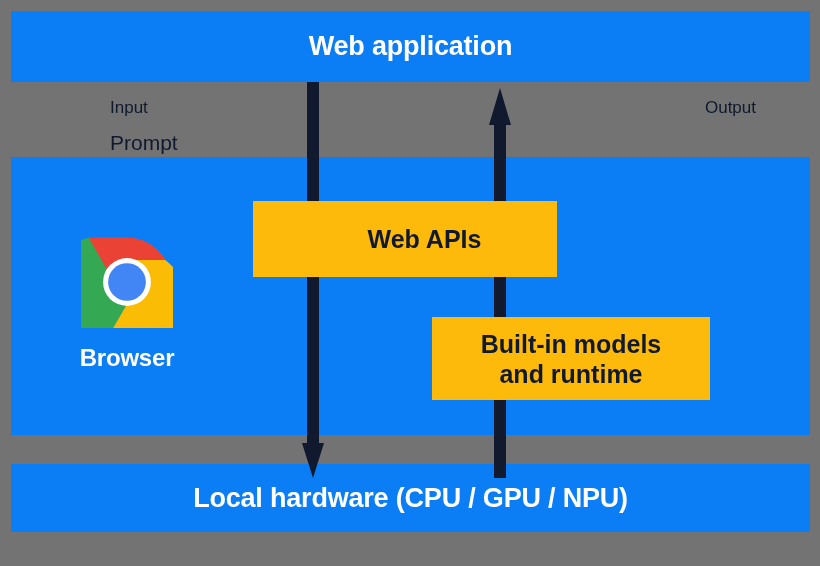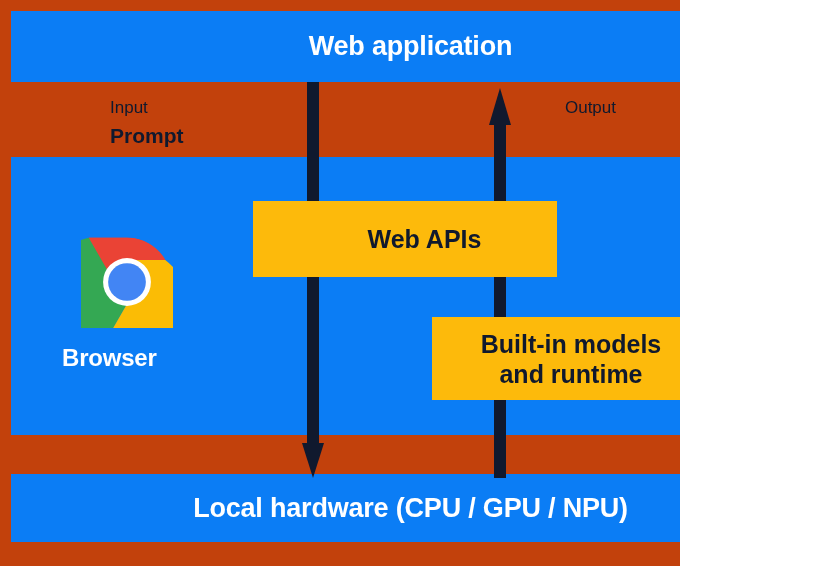--- a/index.html
+++ b/index.html
@@ -5,23 +5,23 @@
   html, body {
     margin: 0;
     padding: 0;
     background: #ffffff;
   }
   body {
     font-family: "Liberation Sans", sans-serif;
   }
   #canvas {
     position: relative;
-    width: 680px;
+    width: 820px;
     height: 566px;
-    background: #c2410c;
+    background: #737373;
     overflow: hidden;
   }
 
   
   .bar {
     position: absolute;
     left: 11px;
     width: 799px;
     background: #0B7DF5;
     box-sizing: border-box;
@@ -33,21 +33,21 @@
   #bar-web-application {
     top: 11px;
     height: 71px;
   }
   #bar-browser {
     top: 157px;
     height: 278px;
     display: block;
   }
   #bar-local-hardware {
-    top: 474px;
+    top: 464px;
     height: 68px;
     justify-content: center;
   }
 
   .bar-title {
     color: #ffffff;
     font-size: 27px;
     font-weight: bold;
     letter-spacing: -0.2px;
     white-space: nowrap;
@@ -84,23 +84,23 @@
   }
   .annotation-kicker {
     display: block;
     font-size: 17px;
     font-weight: normal;
     color: #10192E;
   }
   .annotation-value {
     display: block;
     font-size: 21px;
-    font-weight: bold;
-    color: #10192E;
-    margin-top: 6px;
+    font-weight: normal;
+    color: #10192E;
+    margin-top: 13px;
   }
 
   
   .yellow-box {
     position: absolute;
     background: #FDBA0B;
     z-index: 4;
     display: flex;
     align-items: center;
     justify-content: center;
@@ -130,20 +130,21 @@
     white-space: pre-line;
   }
 
   
   #browser-group {
     position: absolute;
     left: 62px;
     top: 236px;
     width: 130px;
     z-index: 5;
+    text-align: center;
   }
   #chrome-icon {
     display: block;
     margin: 0 auto;
   }
   #browser-label {
     display: block;
     margin-top: 16px;
     color: #ffffff;
     font-size: 24px;

